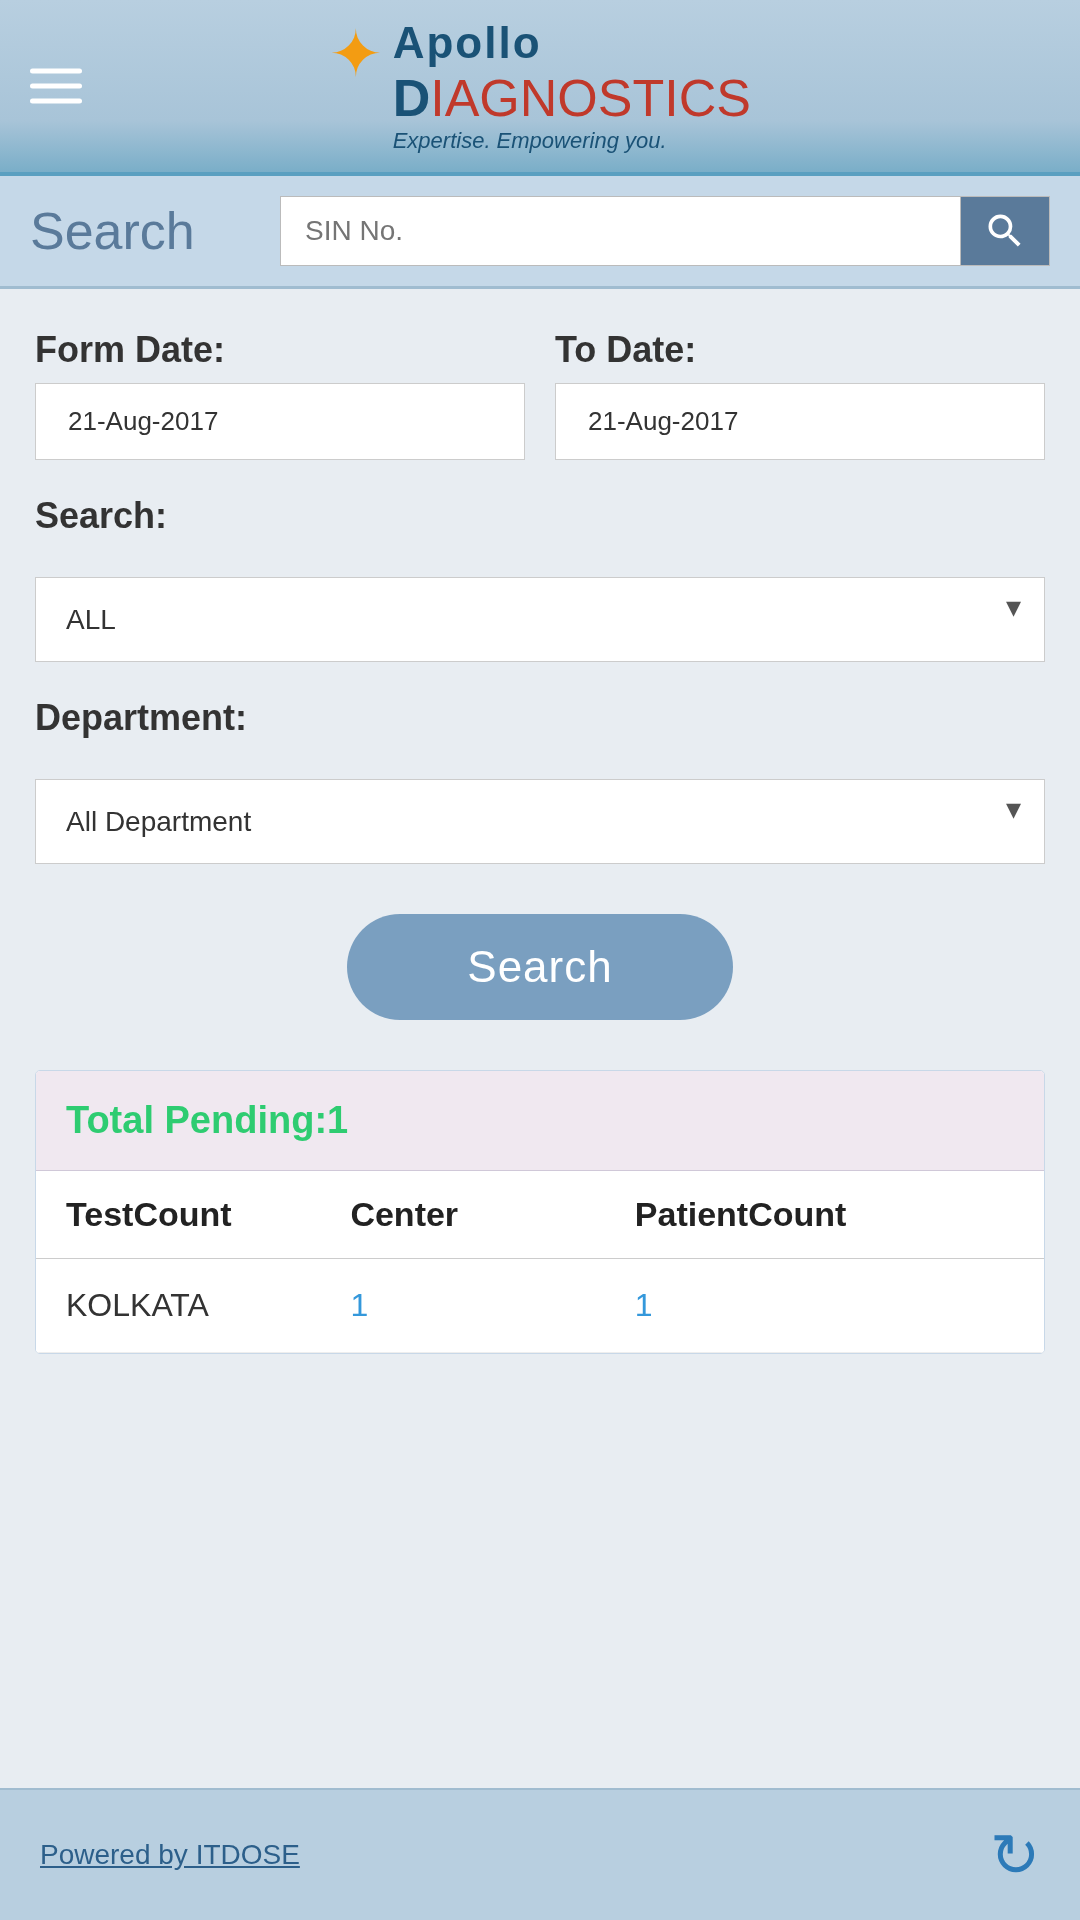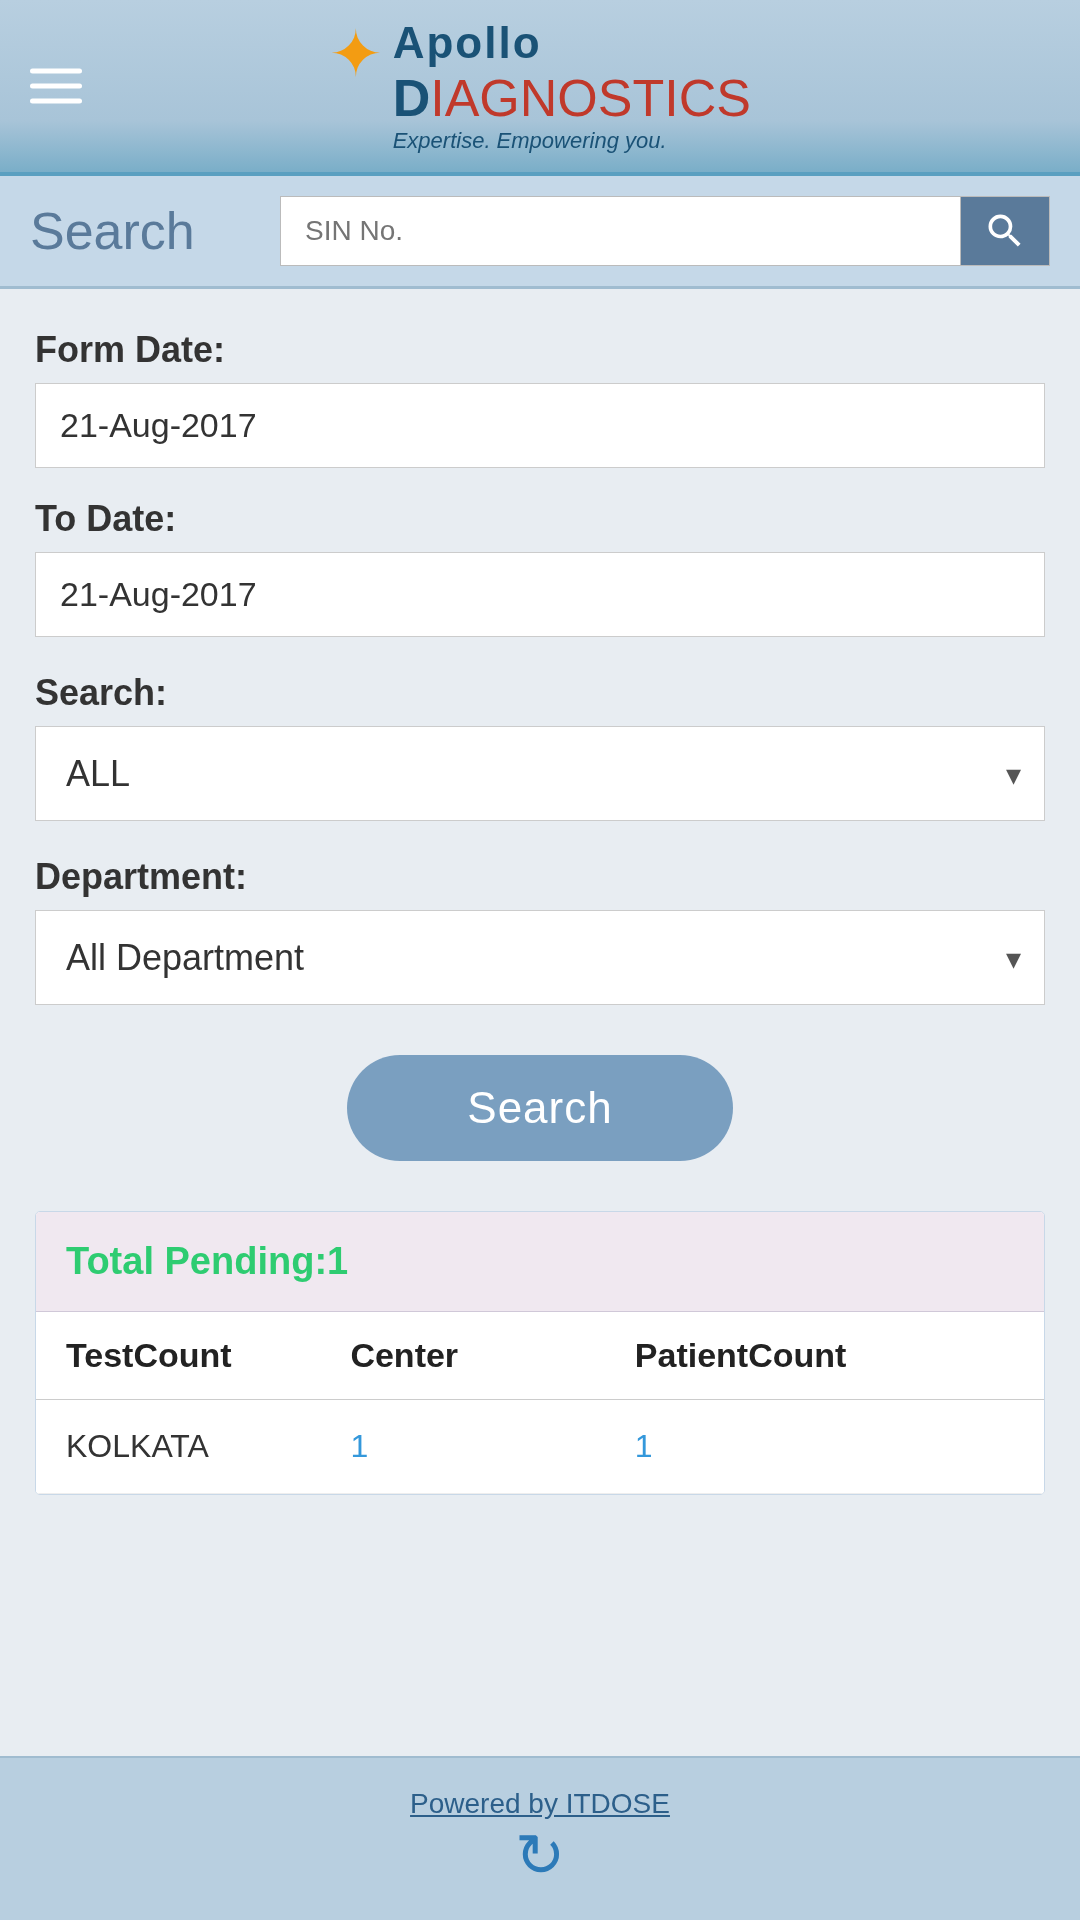--- a/index.html
+++ b/index.html
@@ -95,57 +95,57 @@
       flex: 1;
       padding: 40px 35px;
       background: #e8edf2;
     }
 
     
     .date-row {
       display: flex;
       gap: 30px;
       margin-bottom: 35px;
-      flex-direction: column;
     }
     .date-col {
       flex: 1;
     }
     .field-label {
       font-size: 36px;
       font-weight: bold;
       color: #333;
       margin-bottom: 12px;
     }
     .date-input {
       width: 100%;
-      padding: 22px 24px;
-      font-size: 34px;
+      padding: 22px 32px;
+      font-size: 26px;
       color: #333;
       border: 1px solid #ccc;
       background: white;
       outline: none;
     }
 
     .center-section {
       margin-bottom: 35px;
     }
     .dropdown-wrap {
       position: relative;
     }
     .dropdown-select {
       width: 100%;
       padding: 26px 30px;
-      font-size: 36px;
+      font-size: 28px;
       color: #333;
       border: 1px solid #ccc;
       background: white;
       appearance: none;
       outline: none;
       cursor: pointer;
+      margin-top: 28px;
     }
     .dropdown-arrow {
       position: absolute;
       right: 24px;
       top: 50%;
       transform: translateY(-50%);
       font-size: 30px;
       color: #555;
       pointer-events: none;
     }
@@ -225,21 +225,20 @@
     }
 
     
     .footer {
       background: #b8cfe0;
       padding: 30px 40px;
       display: flex;
       align-items: center;
       justify-content: space-between;
       border-top: 2px solid #a0bcd0;
-      flex-direction: column;
     }
     .powered-by {
       font-size: 28px;
       color: #2c5f8a;
       text-decoration: underline;
       cursor: pointer;
     }
     .refresh-icon {
       font-size: 60px;
       color: #2c7ab8;

